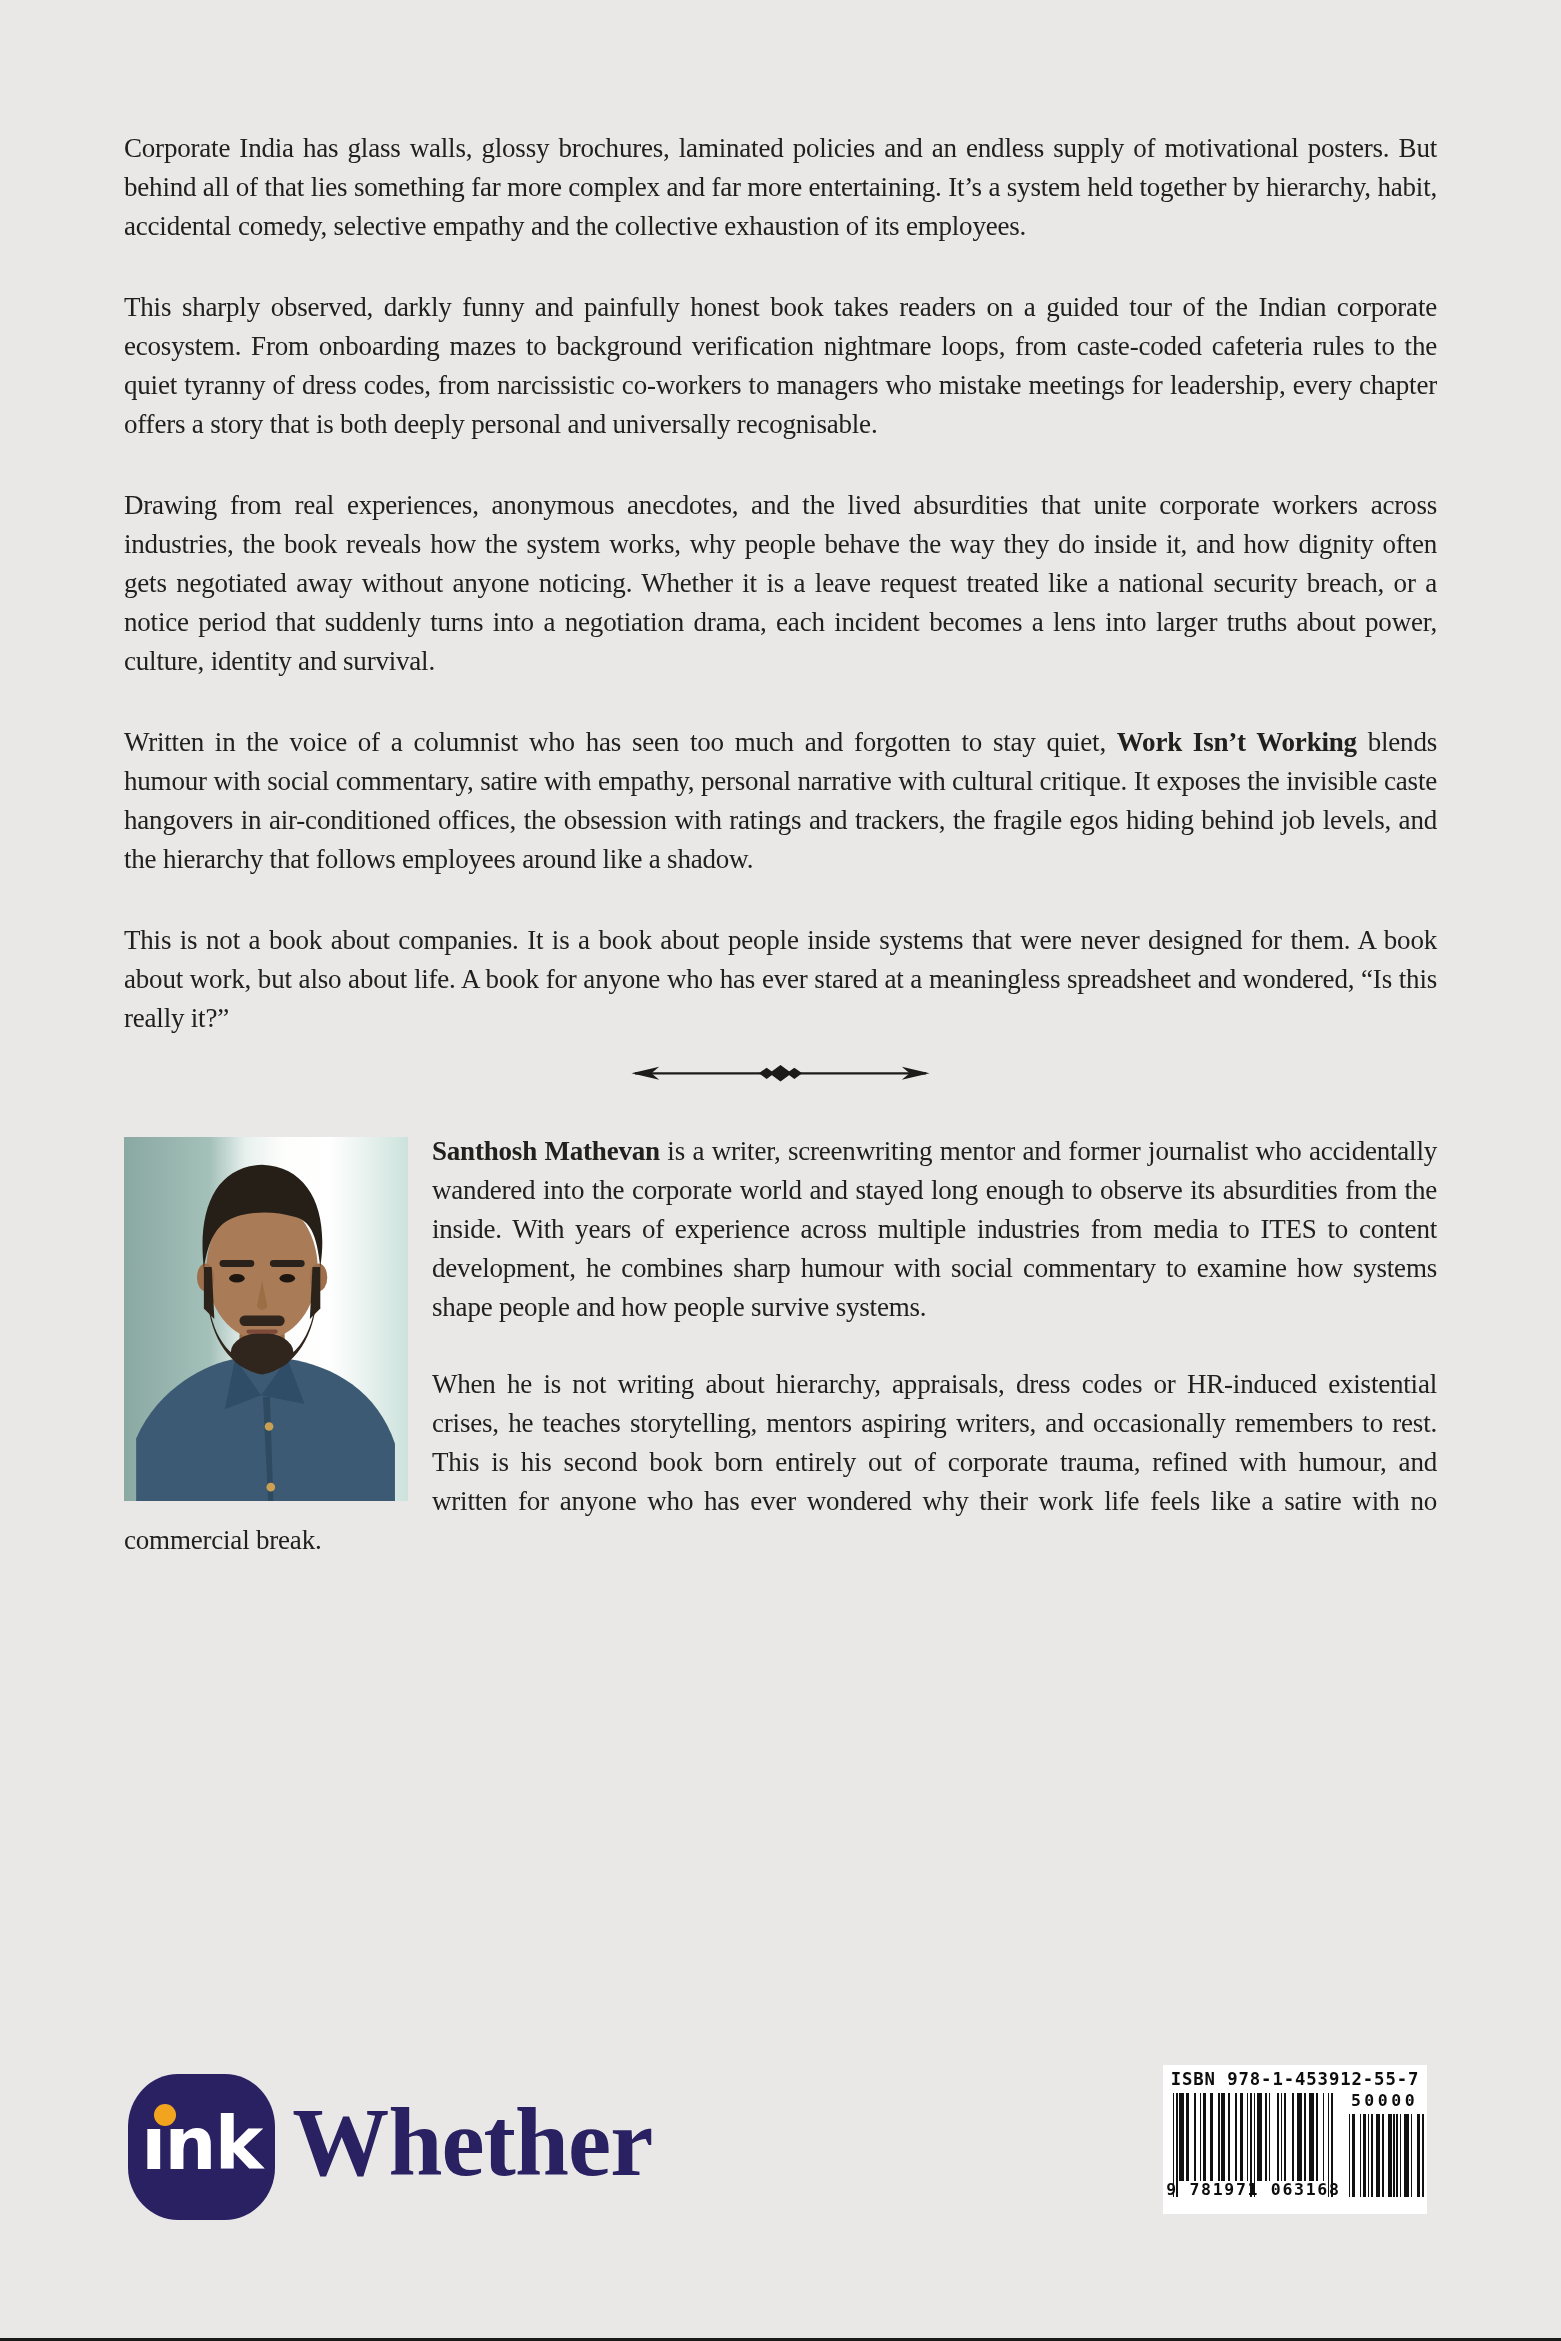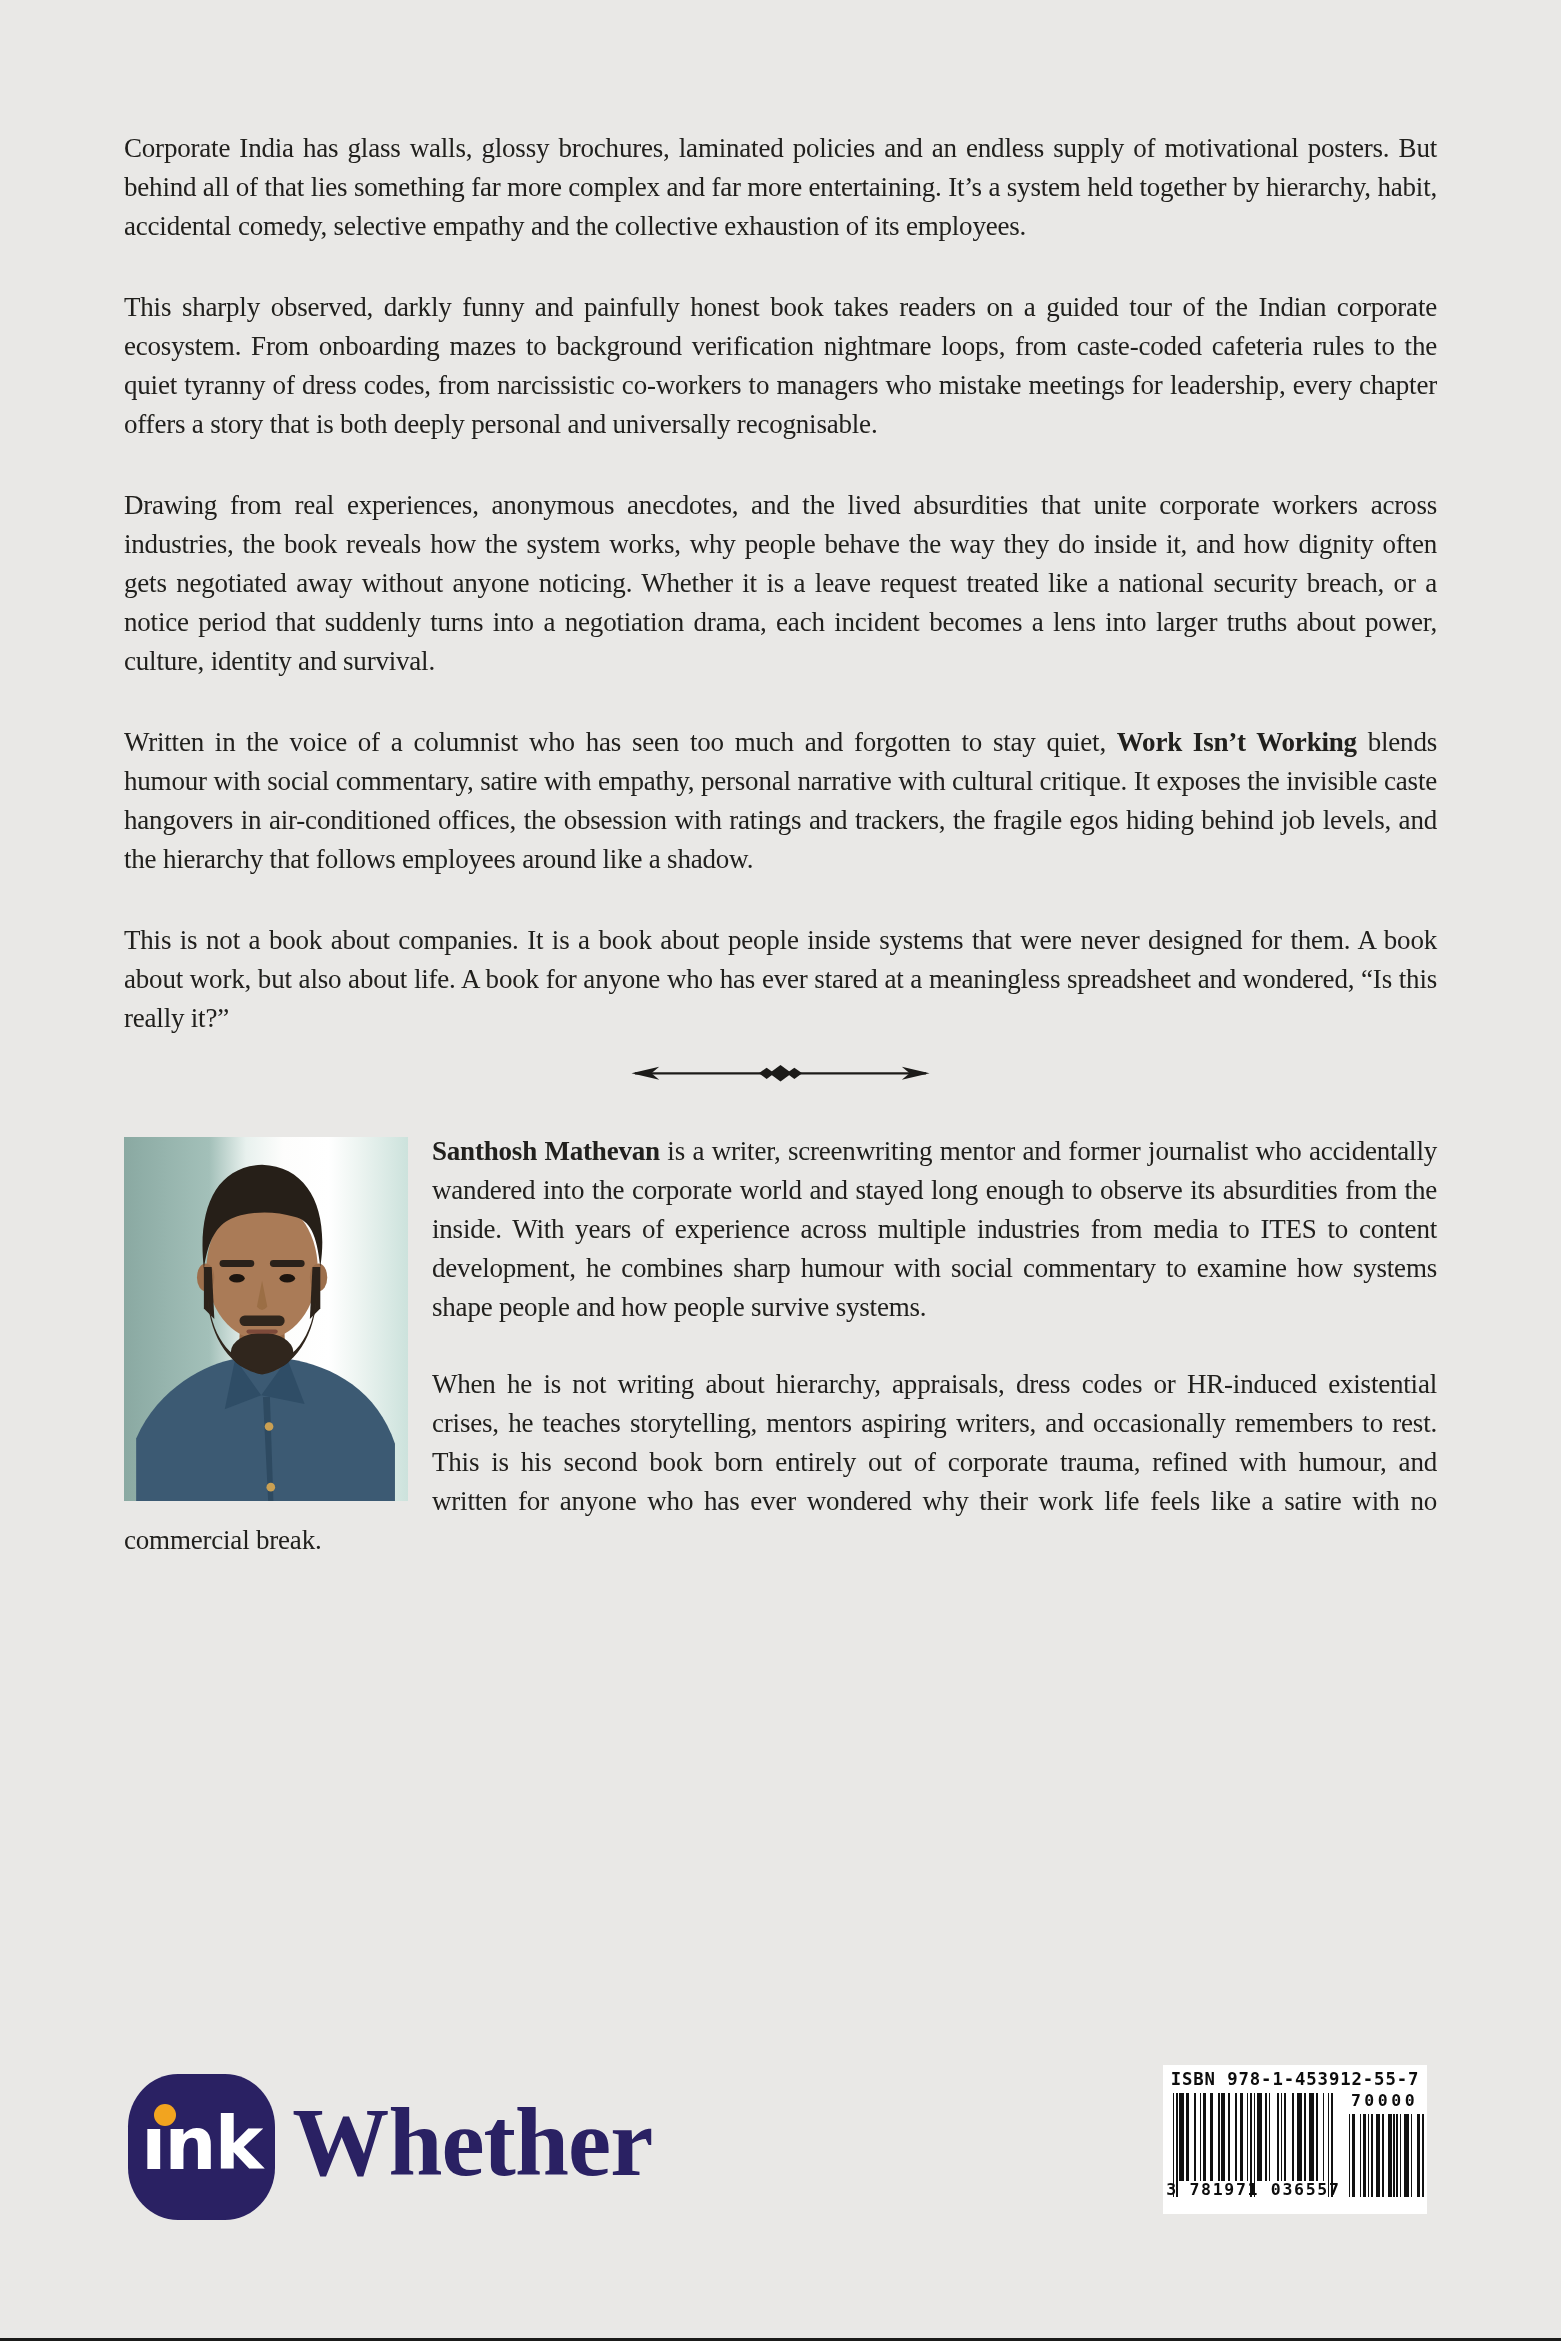--- a/index.html
+++ b/index.html
@@ -298,22 +298,22 @@
         <i class="bar" style="width: 1.7px; height: 88px;"></i>
         <i class="bar" style="width: 1.7px; height: 88px;"></i>
         <i class="bar" style="width: 1.7px; height: 88px;"></i>
         <i class="bar on" style="width: 1.7px; height: 88px;"></i>
         <i class="bar" style="width: 1.7px; height: 88px;"></i>
         <i class="bar" style="width: 1.7px; height: 88px;"></i>
         <i class="bar on" style="width: 1.7px; height: 104px;"></i>
         <i class="bar" style="width: 1.7px; height: 104px;"></i>
         <i class="bar on" style="width: 1.7px; height: 104px;"></i>
       </div>
-    <div class="bc-digits">3 781971 036557</div>
-    <div class="bc-supp-label">70000</div>
+    <div class="bc-digits">9 781971 063168</div>
+    <div class="bc-supp-label">50000</div>
     <div class="bc-supp-bars">
         <i class="bar" style="width: 1.6px; height: 83px;"></i>
         <i class="bar on" style="width: 1.6px; height: 83px;"></i>
         <i class="bar" style="width: 1.6px; height: 83px;"></i>
         <i class="bar on" style="width: 1.6px; height: 83px;"></i>
         <i class="bar on" style="width: 1.6px; height: 83px;"></i>
         <i class="bar" style="width: 1.6px; height: 83px;"></i>
         <i class="bar" style="width: 1.6px; height: 83px;"></i>
         <i class="bar" style="width: 1.6px; height: 83px;"></i>
         <i class="bar on" style="width: 1.6px; height: 83px;"></i>

